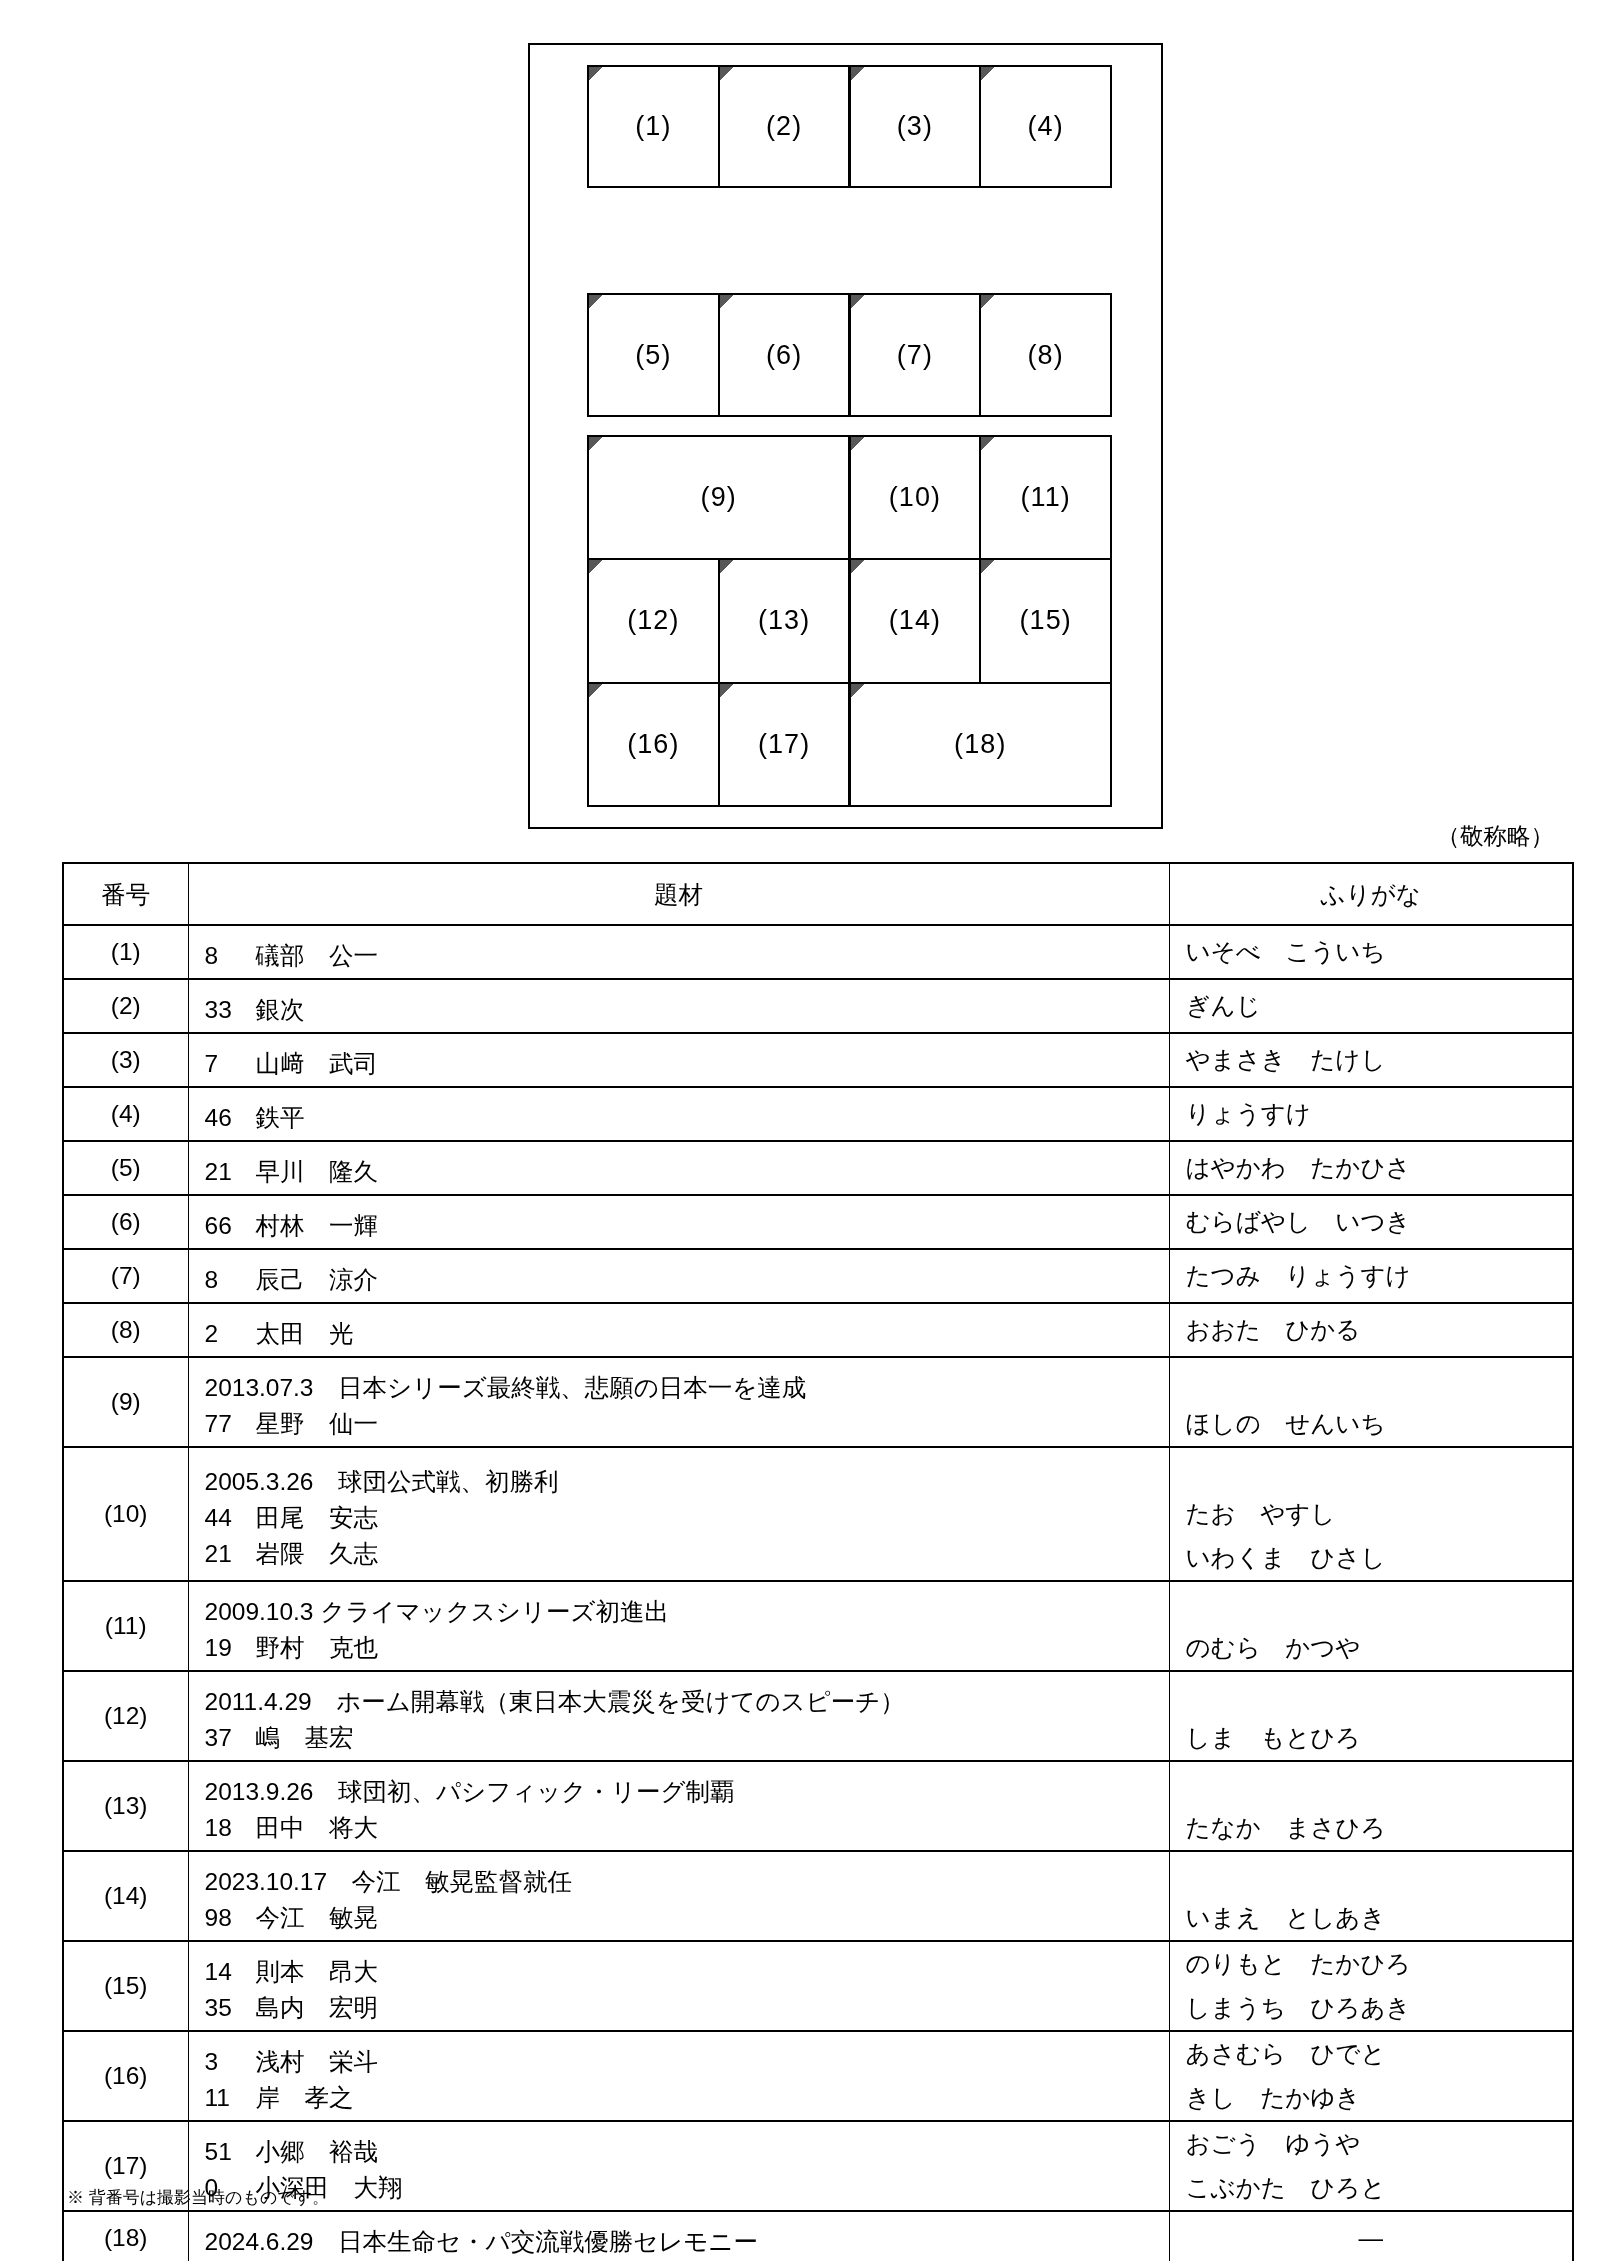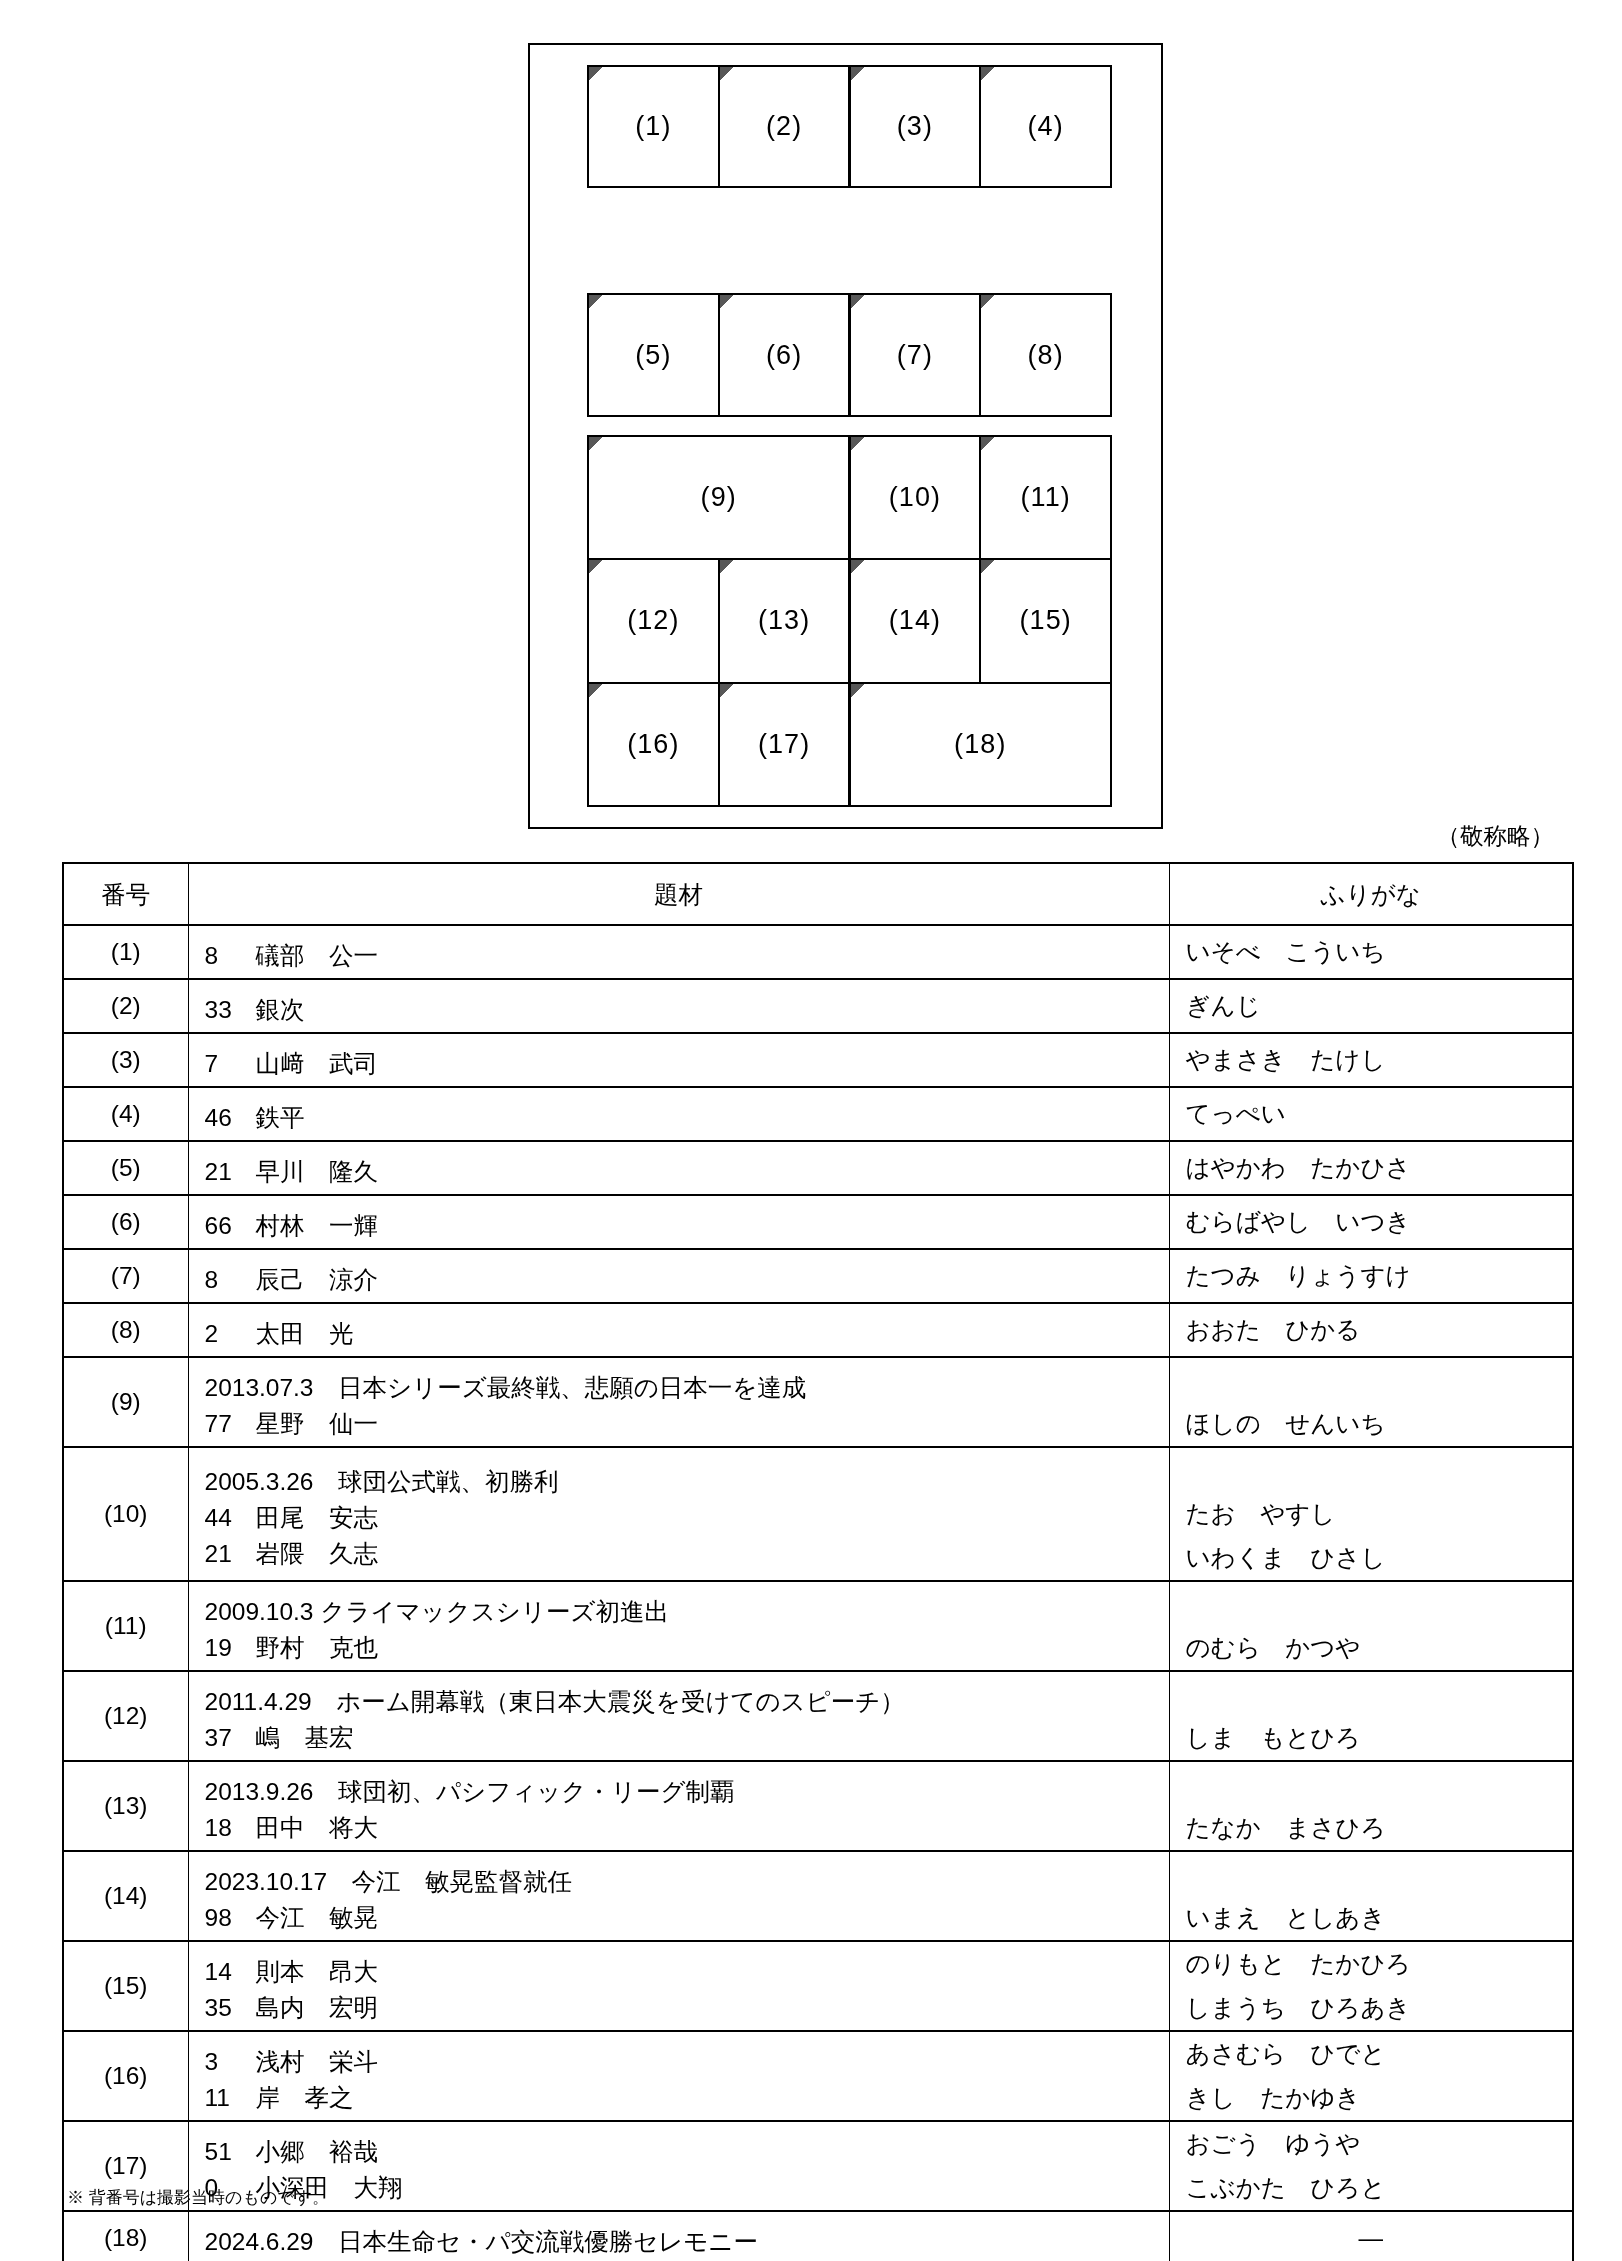--- a/index.html
+++ b/index.html
@@ -181,21 +181,21 @@
           <td class="furi">
             <div class="fline">やまさき　たけし</div>
           </td>
         </tr>
         <tr>
           <td class="no">(4)</td>
           <td class="subject">
             <div class="line"><span class="pnum">46</span><span>鉄平</span></div>
           </td>
           <td class="furi">
-            <div class="fline">てっぺい</div>
+            <div class="fline">りょうすけ</div>
           </td>
         </tr>
         <tr>
           <td class="no">(5)</td>
           <td class="subject">
             <div class="line"><span class="pnum">21</span><span>早川　隆久</span></div>
           </td>
           <td class="furi">
             <div class="fline">はやかわ　たかひさ</div>
           </td>

